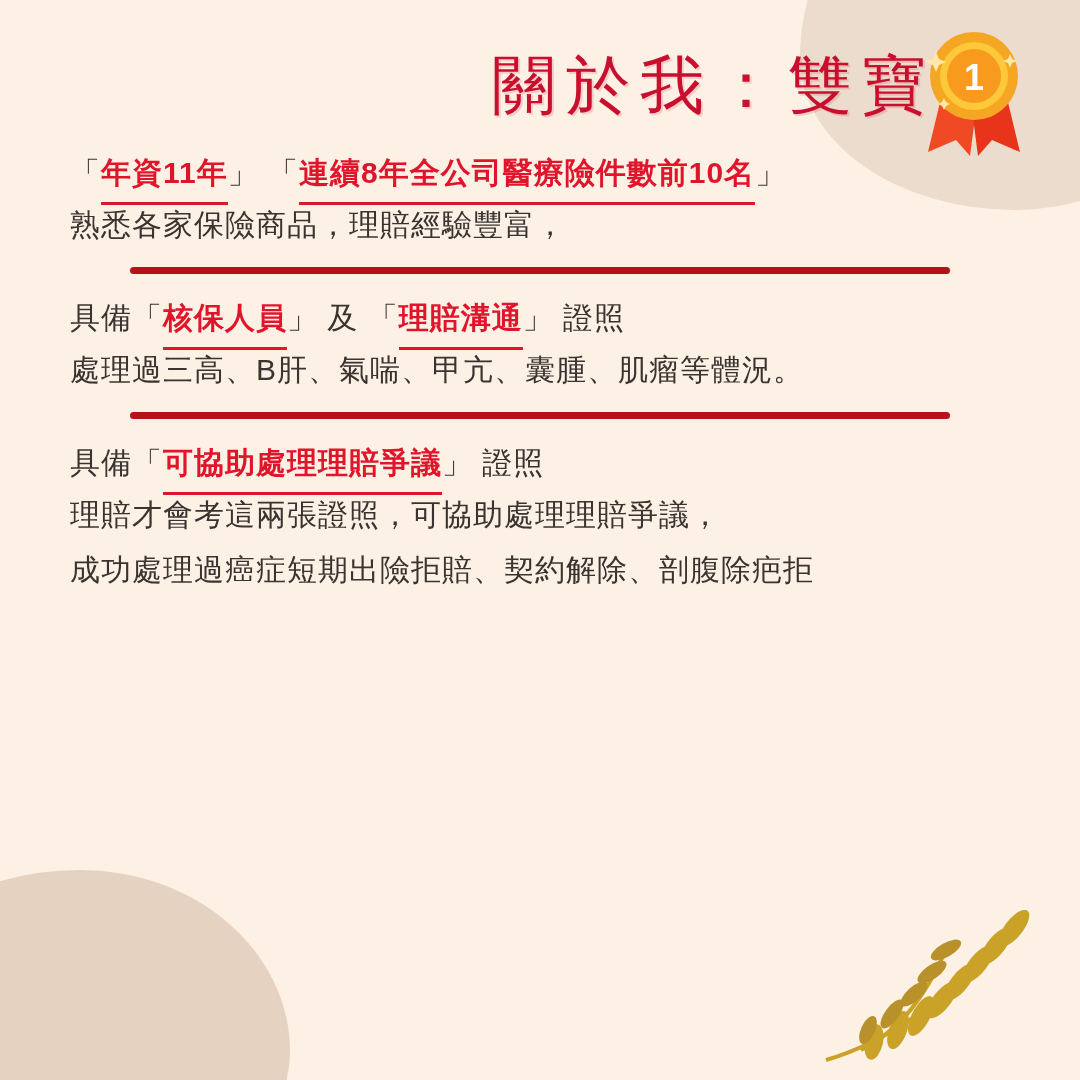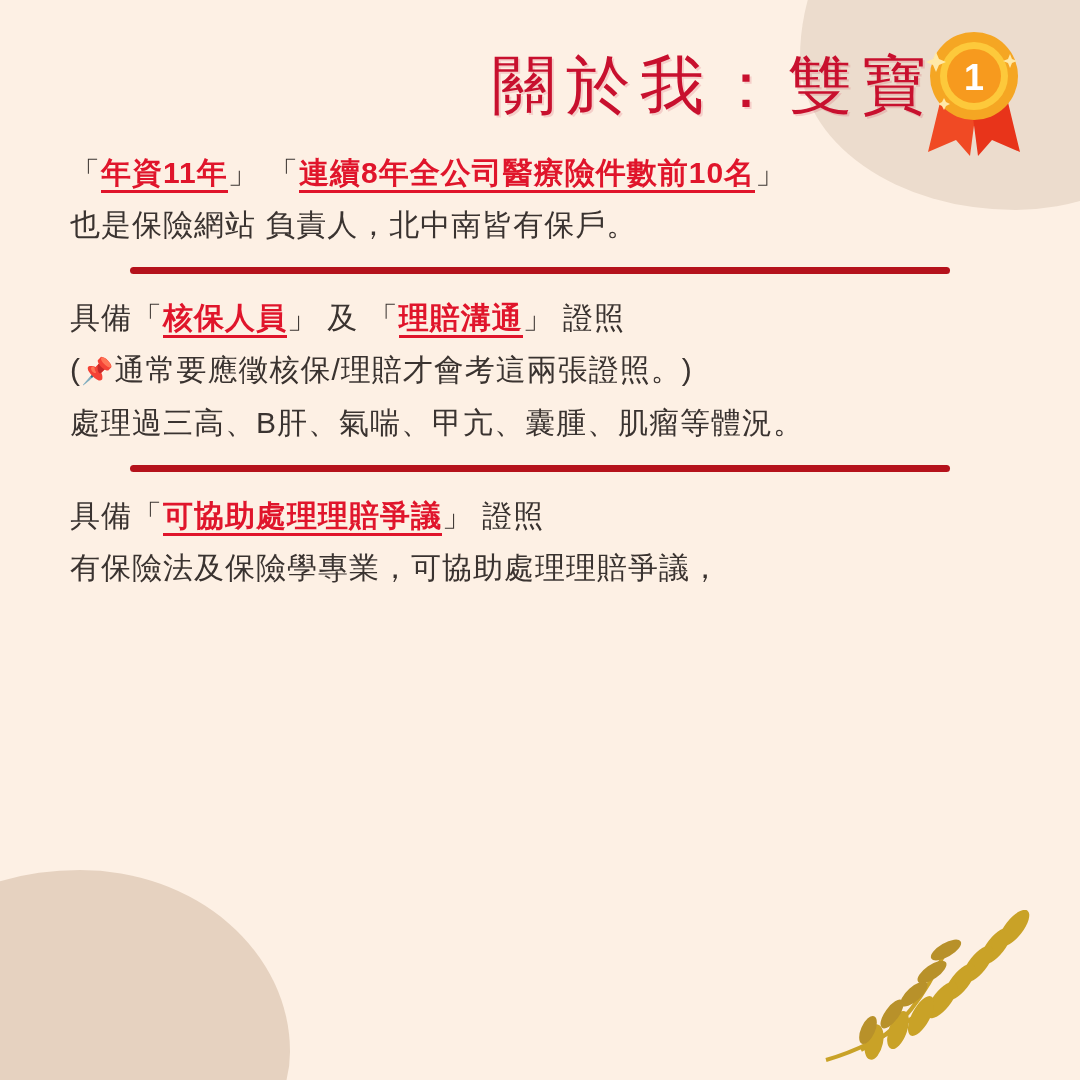--- a/index.html
+++ b/index.html
@@ -79,21 +79,21 @@
     white-space: nowrap;
     letter-spacing: 1px;
   }
   .line.wide {
     line-height: 58px;
   }
   .hl {
     color: #e0152b;
     font-weight: bold;
     border-bottom: 3px solid #e0152b;
-    padding-bottom: 1px;
+    padding-bottom: 13px;
   }
   .pin {
     font-size: 26px;
     color: #e0152b;
   }
 
   
   .divider {
     height: 7px;
     background: #b5121b;
@@ -134,42 +134,40 @@
       </g>
     </svg>
   </div>
 
   <div class="title">關於我：雙寶爸</div>
 
   <div class="block">
     <div class="line">
       <span>「</span><span class="hl">年資11年</span><span>」 「</span><span class="hl">連續8年全公司醫療險件數前10名</span><span>」</span>
     </div>
-    <div class="line">也是保險網站 負責人，北中南皆有保戶。</div>
+    <div class="line">熟悉各家保險商品，理賠經驗豐富，</div>
   </div>
 
   <div class="divider"></div>
 
   <div class="block">
     <div class="line">
       <span>具備「</span><span class="hl">核保人員</span><span>」 及 「</span><span class="hl">理賠溝通</span><span>」 證照</span>
-    </div>
-    <div class="line">
-      <span>(</span><span class="pin">📌</span><span>通常要應徵核保/理賠才會考這兩張證照。)</span>
     </div>
     <div class="line">處理過三高、B肝、氣喘、甲亢、囊腫、肌瘤等體況。</div>
   </div>
 
   <div class="divider"></div>
 
   <div class="block">
     <div class="line">
       <span>具備「</span><span class="hl">可協助處理理賠爭議</span><span>」 證照</span>
     </div>
-    <div class="line">有保險法及保險學專業，可協助處理理賠爭議，</div>
+    <div class="line">理賠才會考這兩張證照，可協助處理理賠爭議，</div>
+    <div class="line wide">成功處理過癌症短期出險拒賠、契約解除、剖腹除疤拒</div>
   </div>
 
   <div class="wheat">
     <svg viewBox="0 0 250 160" width="250" height="160">
       <g stroke="#c9a227" stroke-width="4" fill="none">
         <path d="M20 150 C 90 130, 150 80, 215 10"></path>
         <path d="M55 140 C 95 120, 120 85, 140 40"></path>
       </g>
       <g fill="#c9a227">
         <ellipse cx="208" cy="18" rx="9" ry="22" transform="rotate(38 208 18)"></ellipse>

